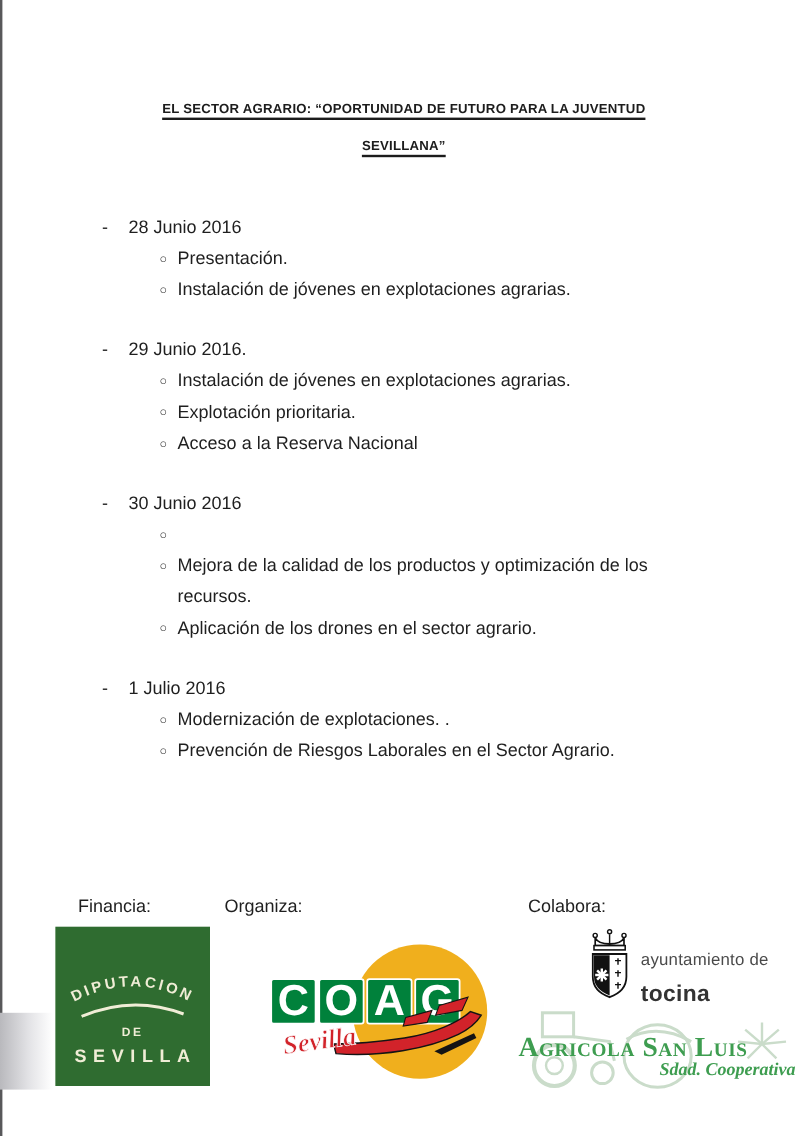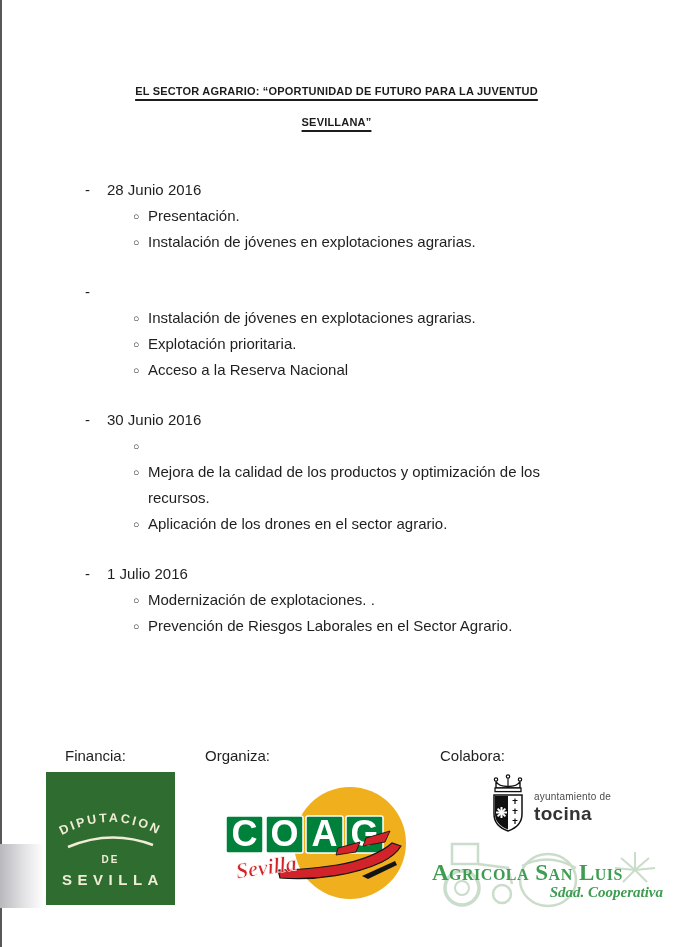--- a/index.html
+++ b/index.html
@@ -22,38 +22,38 @@
   .agenda-section{margin-bottom:24px;}
   .date-line{display:flex;align-items:flex-start;}
   .date-bullet{width:22px;}
   .item{display:flex;align-items:flex-start;margin-left:48px;}
   .item-bullet{width:15px;font-size:10.5px;line-height:26px;color:#2a2a2a;}
   .item-text div{white-space:pre-wrap;}
 
   
   .footer-label{position:absolute;font-size:15px;color:#1f1f1f;}
   .label-financia{left:65px;top:747px;}
-  .label-organiza{left:205px;top:747px;}
+  .label-organiza{left:187px;top:747px;}
   .label-colabora{left:440px;top:747px;}
 
   
   .dip-logo{position:absolute;left:46px;top:772px;width:129px;height:133px;}
   .gray-wedge{
     position:absolute;left:0px;top:844px;width:44px;height:64px;
     background:linear-gradient(to right,#b9b9bd 0%,#e3e3e6 55%,rgba(255,255,255,0) 100%);
   }
 
   
   .coag-logo{position:absolute;left:222px;top:782px;width:185px;height:120px;}
 
   
   .tocina-shield{position:absolute;left:488px;top:773px;width:40px;height:62px;}
   .tocina-text{position:absolute;left:534px;top:792px;line-height:1;}
-  .tocina-line1{font-size:10px;color:#4a4a4a;letter-spacing:.2px;}
-  .tocina-line2{font-size:19px;color:#333333;font-weight:600;margin-top:2px;letter-spacing:.3px;}
+  .tocina-line1{font-size:14px;color:#4a4a4a;letter-spacing:.2px;}
+  .tocina-line2{font-size:19px;color:#333333;font-weight:600;margin-top:13px;letter-spacing:.3px;}
 
   
   .sanluis{position:absolute;left:430px;top:838px;width:245px;height:80px;}
   .sanluis-watermark{position:absolute;left:0;top:0;width:245px;height:80px;}
   .sanluis-name{
     position:absolute;left:2px;top:22px;width:100%;
     font-family:"Liberation Serif",serif;font-variant:small-caps;font-weight:bold;
     font-size:23px;letter-spacing:.5px;color:#3e9d50;
   }
   .sanluis-sub{
@@ -88,20 +88,21 @@
         <div class="item">
           <span class="item-bullet">○</span>
           <div class="item-text">
             <div>Instalación de jóvenes en explotaciones agrarias.</div>
           </div>
         </div>
       </div>
       <div class="agenda-section">
         <div class="date-line">
           <span class="date-bullet">-</span>
+          <span class="date-text">29 Junio 2016.</span>
         </div>
         <div class="item">
           <span class="item-bullet">○</span>
           <div class="item-text">
             <div>Instalación de jóvenes en explotaciones agrarias.</div>
           </div>
         </div>
         <div class="item">
           <span class="item-bullet">○</span>
           <div class="item-text">

